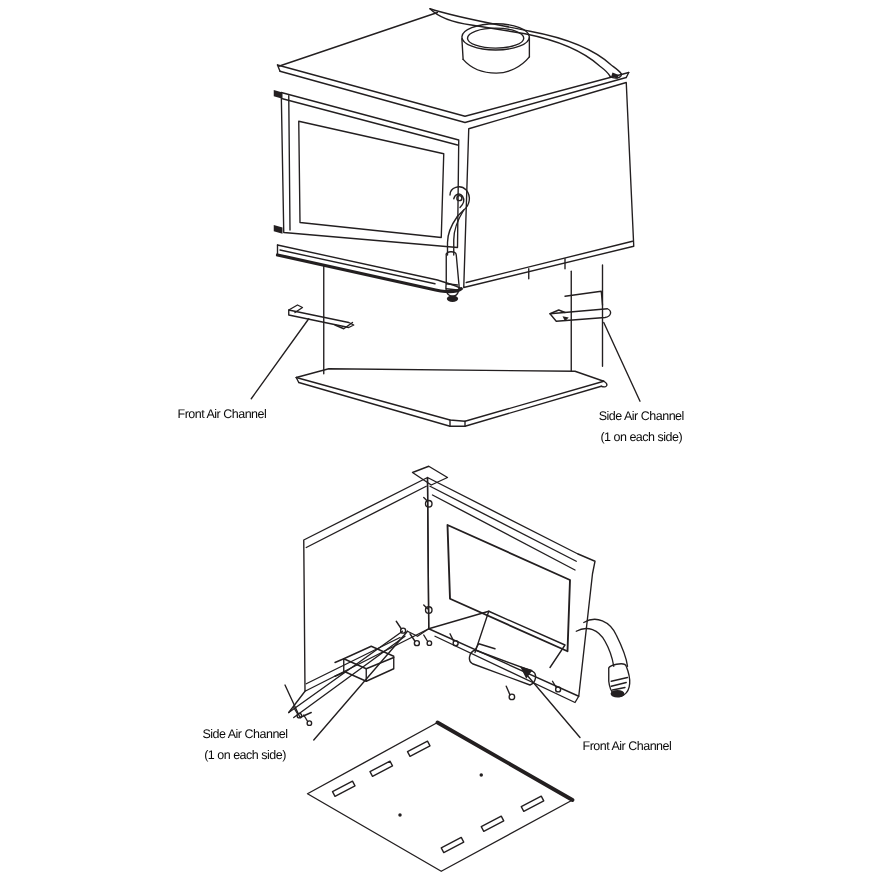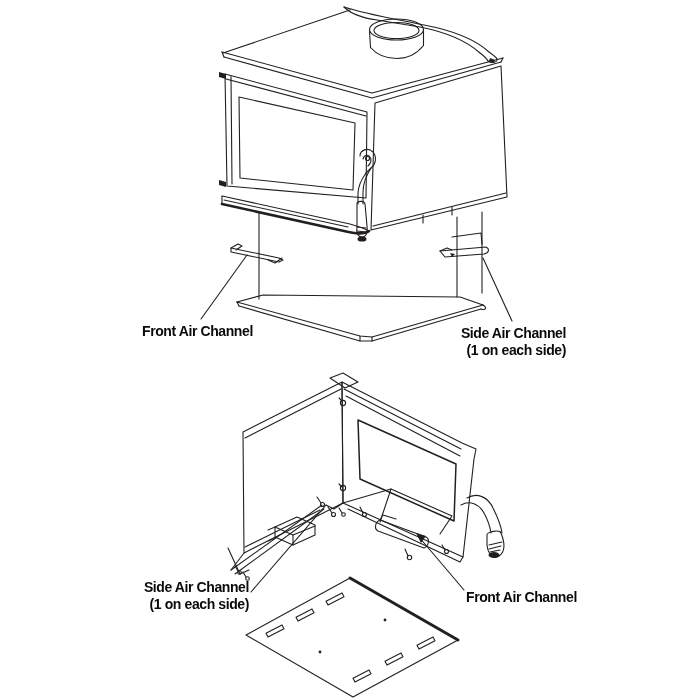--- a/index.html
+++ b/index.html
@@ -13,24 +13,24 @@
     background:var(--bg-color,#fff);
     font-family:"Liberation Sans", sans-serif;
   }
   .diagram-svg{position:absolute;left:0;top:0;}
   .ln{fill:none;stroke:var(--line-color);stroke-width:1.1;stroke-linecap:round;stroke-linejoin:round;}
   .med{stroke-width:1.5;}
   .thk{stroke-width:2.6;}
   .thk2{stroke-width:3;}
   .fl{fill:var(--line-color);stroke:none;}
   .lbl{
-    position:absolute;font-weight:bold;font-size:14px;line-height:17px;
+    position:absolute;font-weight:normal;font-size:10px;line-height:17px;
     letter-spacing:-0.4px;color:var(--text-color);white-space:nowrap;
   }
-  .ctr{text-align:right;}
+  .ctr{text-align:center;}
 </style>
 </head>
 <body>
 
 <div class="canvas">
 
   <svg class="diagram-svg" width="700" height="700" viewBox="0 0 700 700">
 
     <g>
 

